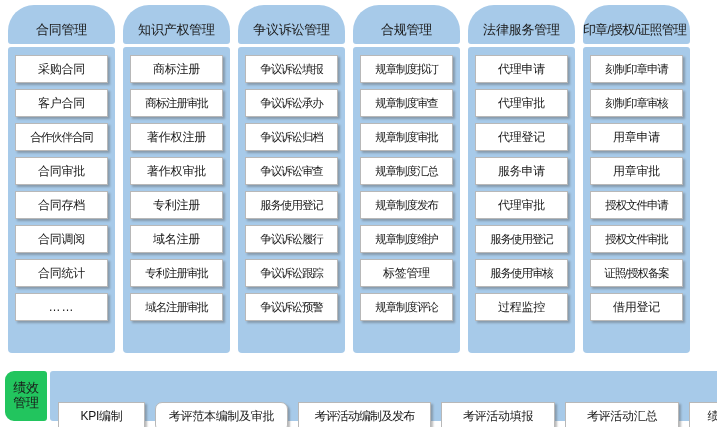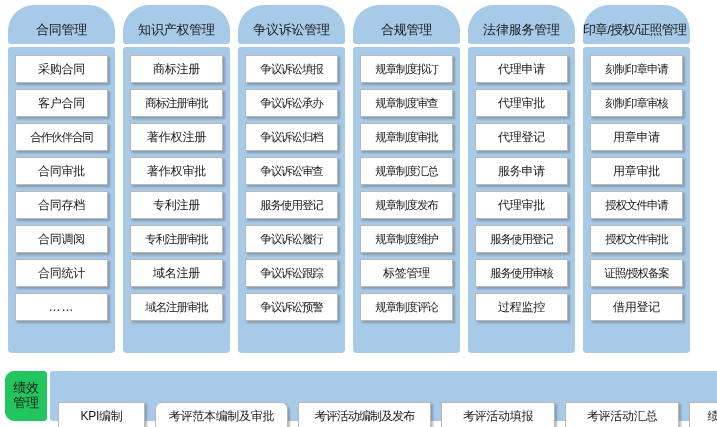--- a/index.html
+++ b/index.html
@@ -192,22 +192,22 @@
     <div class="col-header">
       <span class="col-header-label">知识产权管理</span>
     </div>
     <div class="col-sep"></div>
     <div class="col-body">
       <div class="item-btn">商标注册</div>
       <div class="item-btn tight">商标注册审批</div>
       <div class="item-btn">著作权注册</div>
       <div class="item-btn">著作权审批</div>
       <div class="item-btn">专利注册</div>
+      <div class="item-btn">域名注册</div>
       <div class="item-btn tight">专利注册审批</div>
-      <div class="item-btn">域名注册</div>
       <div class="item-btn tight">域名注册审批</div>
     </div>
   </div>
 
   <div class="column">
     <div class="col-header">
       <span class="col-header-label">争议诉讼管理</span>
     </div>
     <div class="col-sep"></div>
     <div class="col-body">

